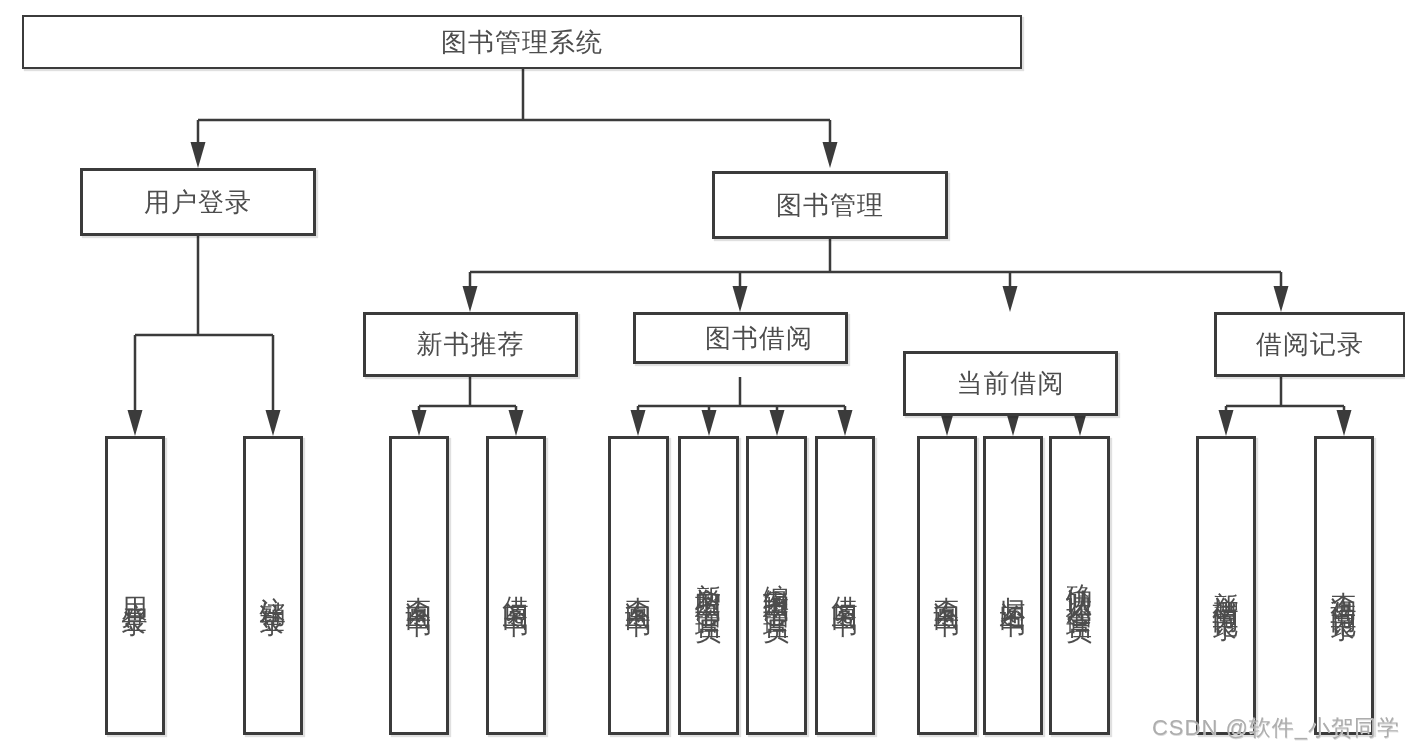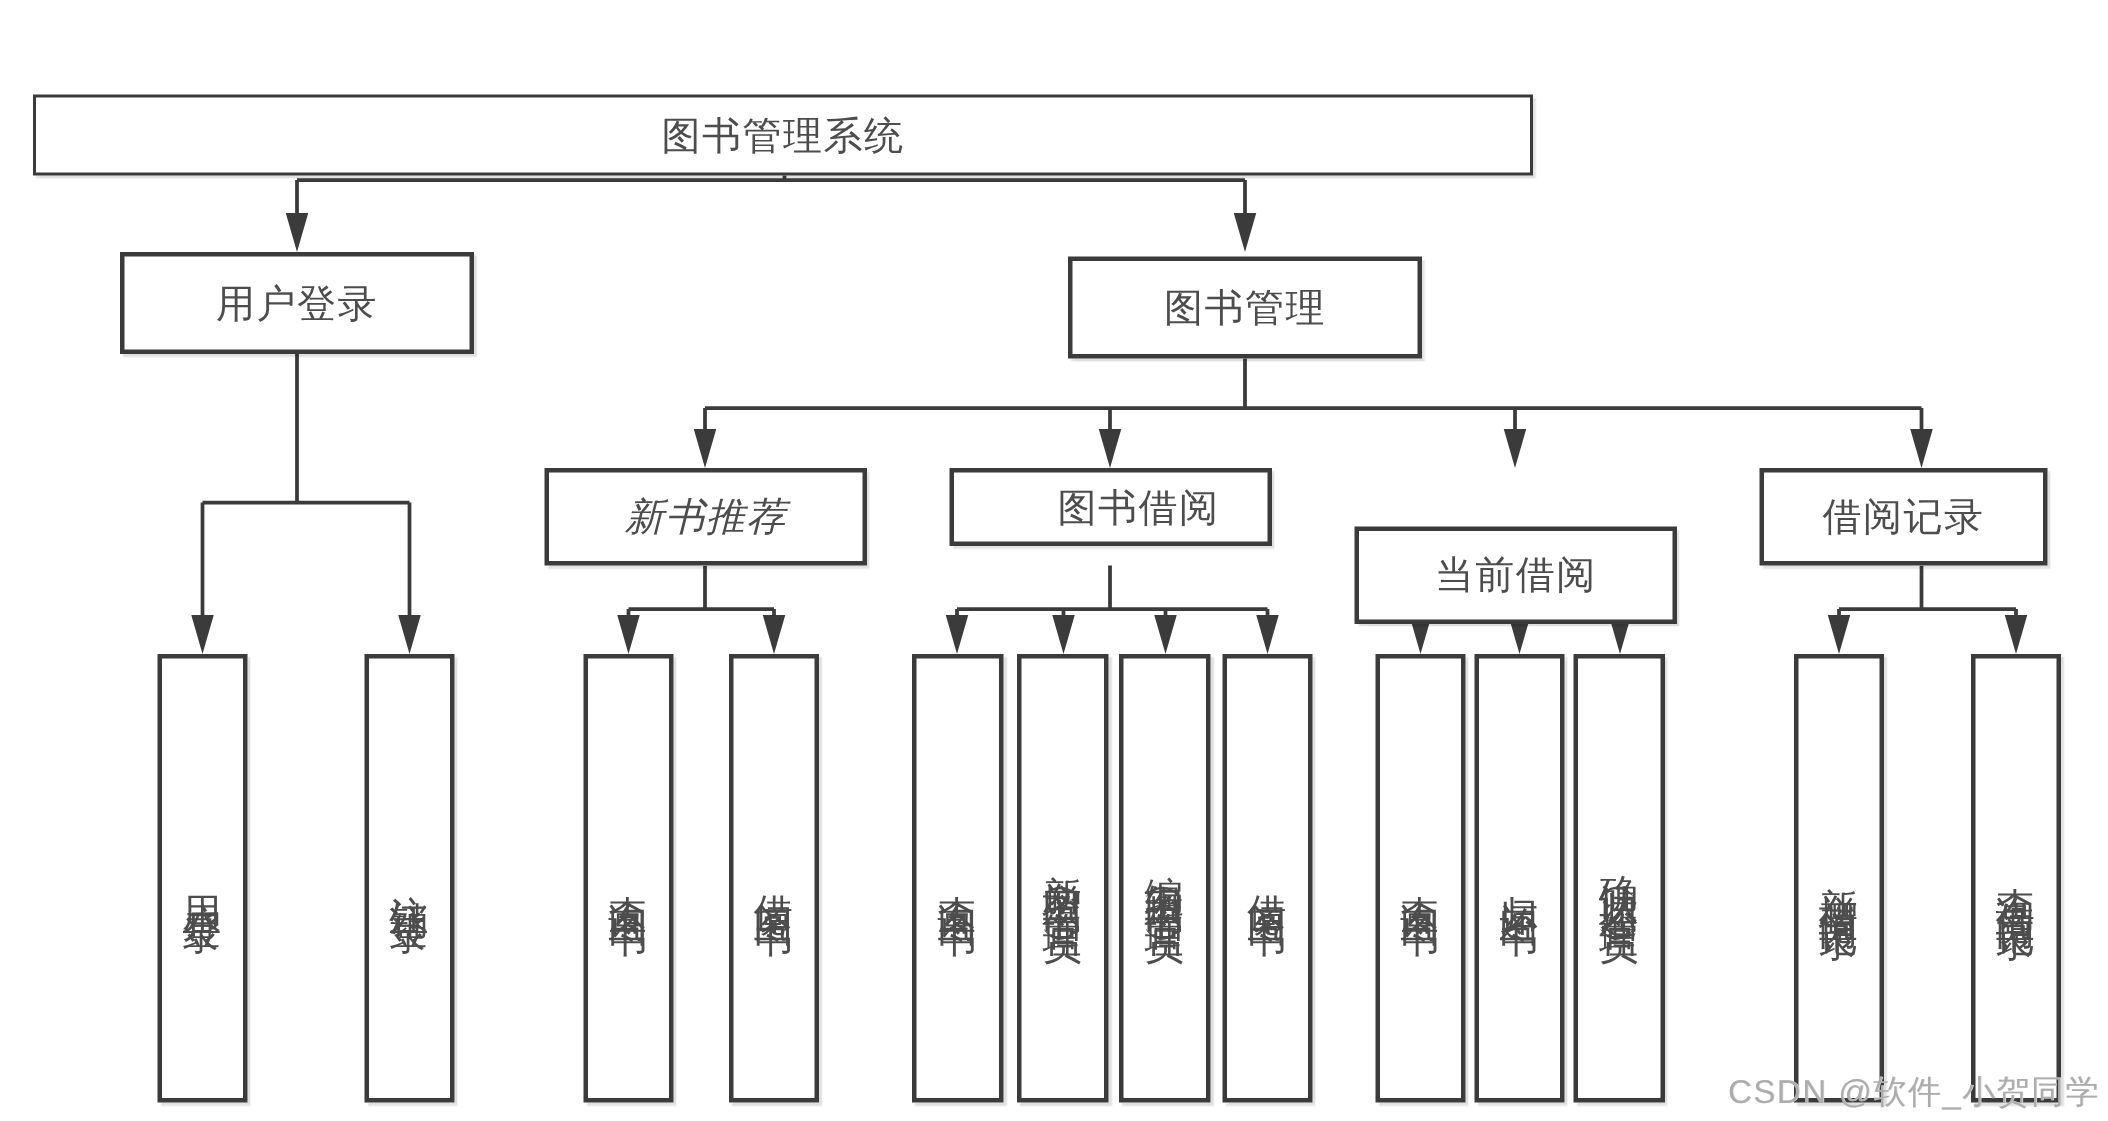--- a/index.html
+++ b/index.html
@@ -30,21 +30,21 @@
   .node {
     position: absolute;
     background: #ffffff;
     border: 3px solid #3b3b3b;
     color: #4d4d4d;
     display: flex;
     align-items: center;
     justify-content: center;
     box-shadow: 2px 2px 1px rgba(0,0,0,0.12);
   }
-  .node.root { border-width: 2px; margin-top: 48px; }
+  .node.root { border-width: 2px; }
   .hlabel {
     font-size: 26px;
     letter-spacing: 1px;
     white-space: nowrap;
   }
   .vlabel {
     writing-mode: vertical-rl;
     text-orientation: mixed;
     font-size: 26px;
     letter-spacing: 5px;
@@ -115,30 +115,30 @@
     <span class="hlabel">图书管理系统</span>
   </div>
 
   <div class="node" style="left:80px; top:168px; width:236px; height:68px;">
     <span class="hlabel">用户登录</span>
   </div>
   <div class="node" style="left:712px; top:171px; width:236px; height:68px;">
     <span class="hlabel">图书管理</span>
   </div>
 
-  <div class="node" style="left:363px; top:312px; width:215px; height:65px;font-style:italic;">
+  <div class="node" style="left:363px; top:312px; width:215px; height:65px;">
     <span class="hlabel">新书推荐</span>
   </div>
   <div class="node" style="left:633px; top:312px; width:215px; height:52px;padding-left:37px;">
     <span class="hlabel">图书借阅</span>
   </div>
   <div class="node" style="left:903px; top:312px; width:215px; height:65px;margin-top:39px;">
     <span class="hlabel">当前借阅</span>
   </div>
-  <div class="node" style="left:1173px; top:312px; width:192px; height:65px;">
+  <div class="node" style="left:1214px; top:312px; width:192px; height:65px;">
     <span class="hlabel">借阅记录</span>
   </div>
 
   <div class="node" style="left:105px; top:436px; width:60px; height:299px;">
     <span class="vlabel">用户登录</span>
   </div>
   <div class="node" style="left:243px; top:436px; width:60px; height:299px;">
     <span class="vlabel">注销登录</span>
   </div>
 

